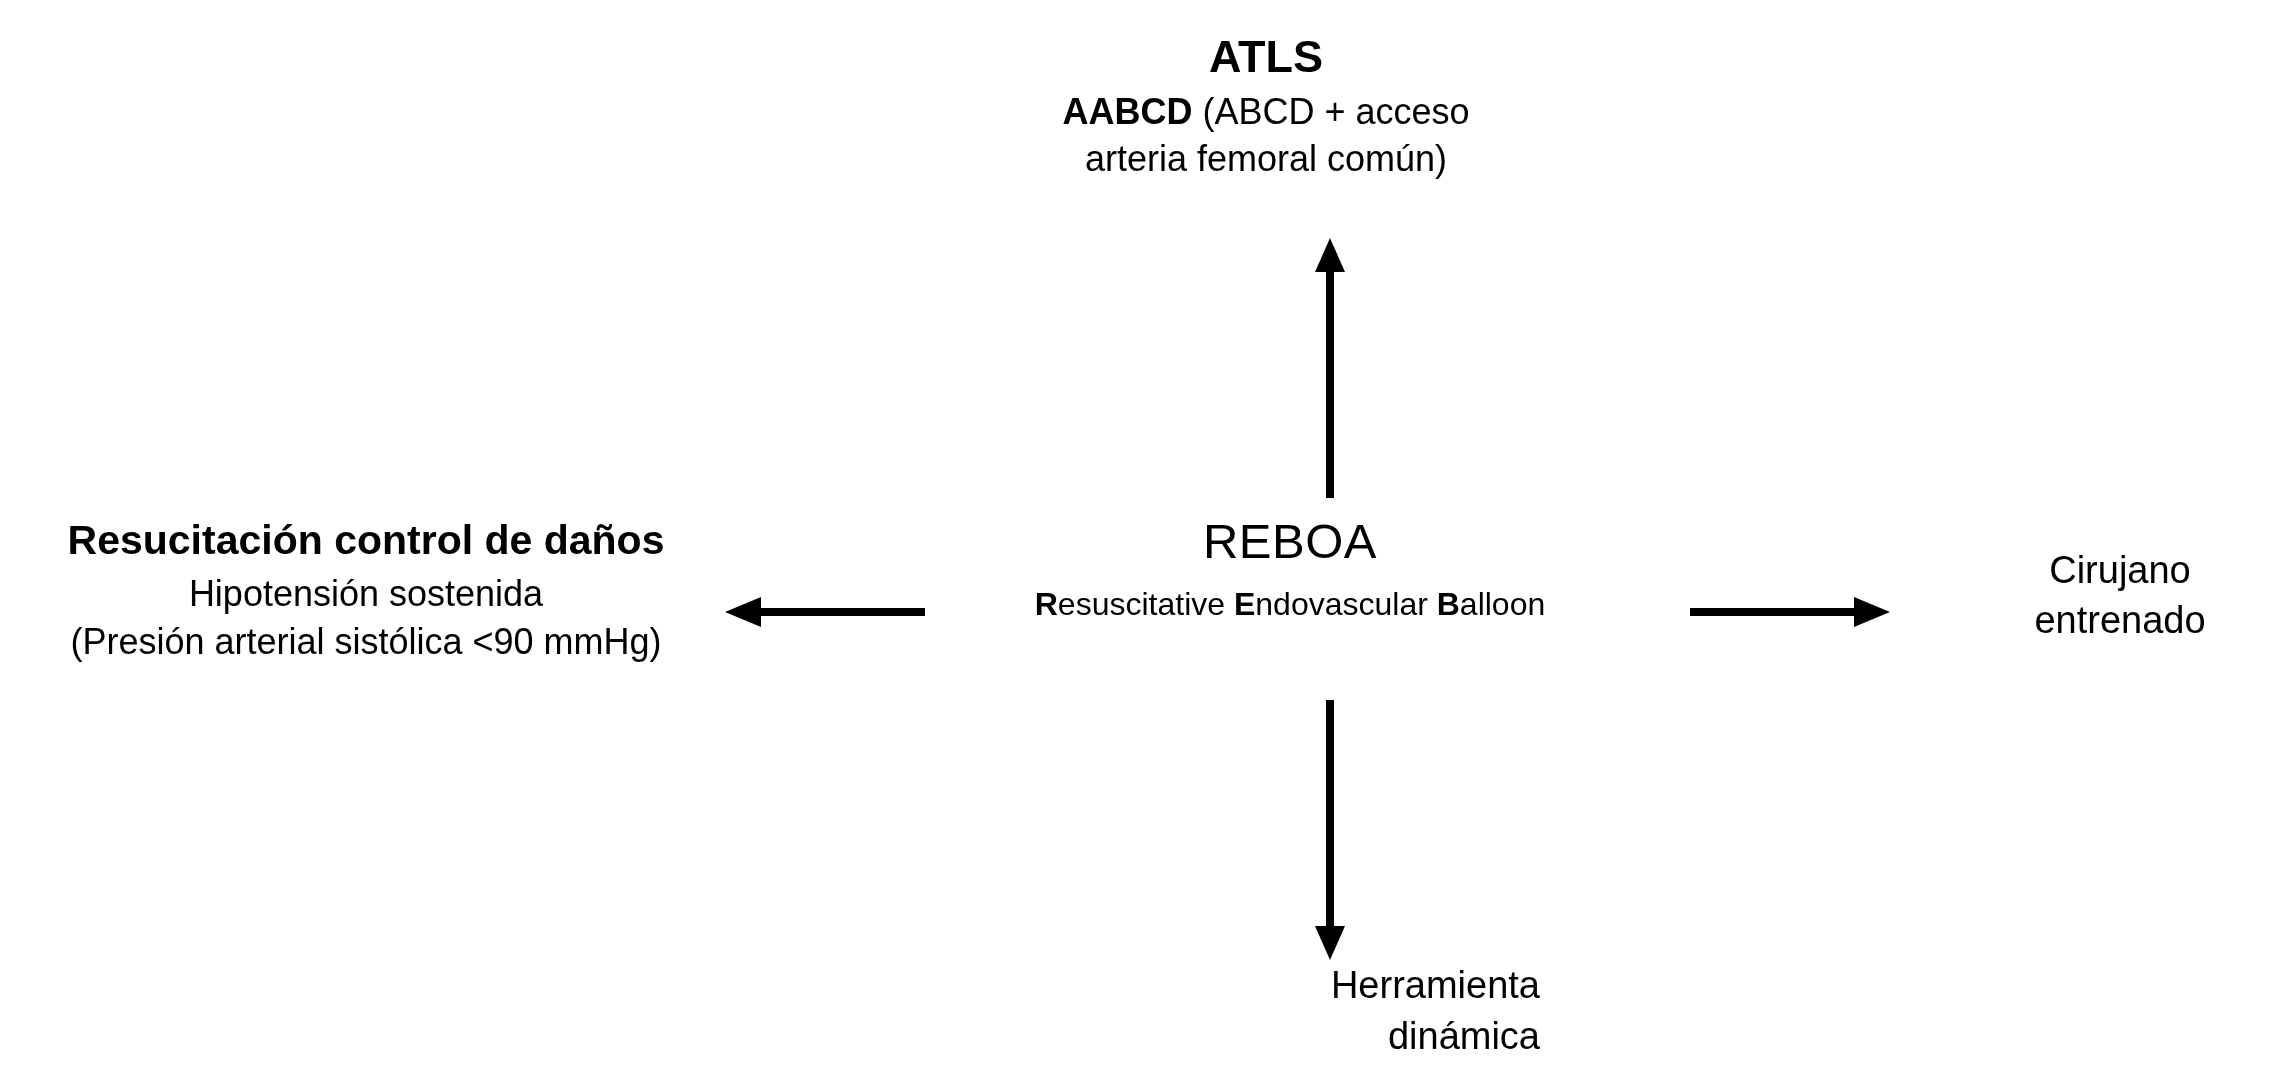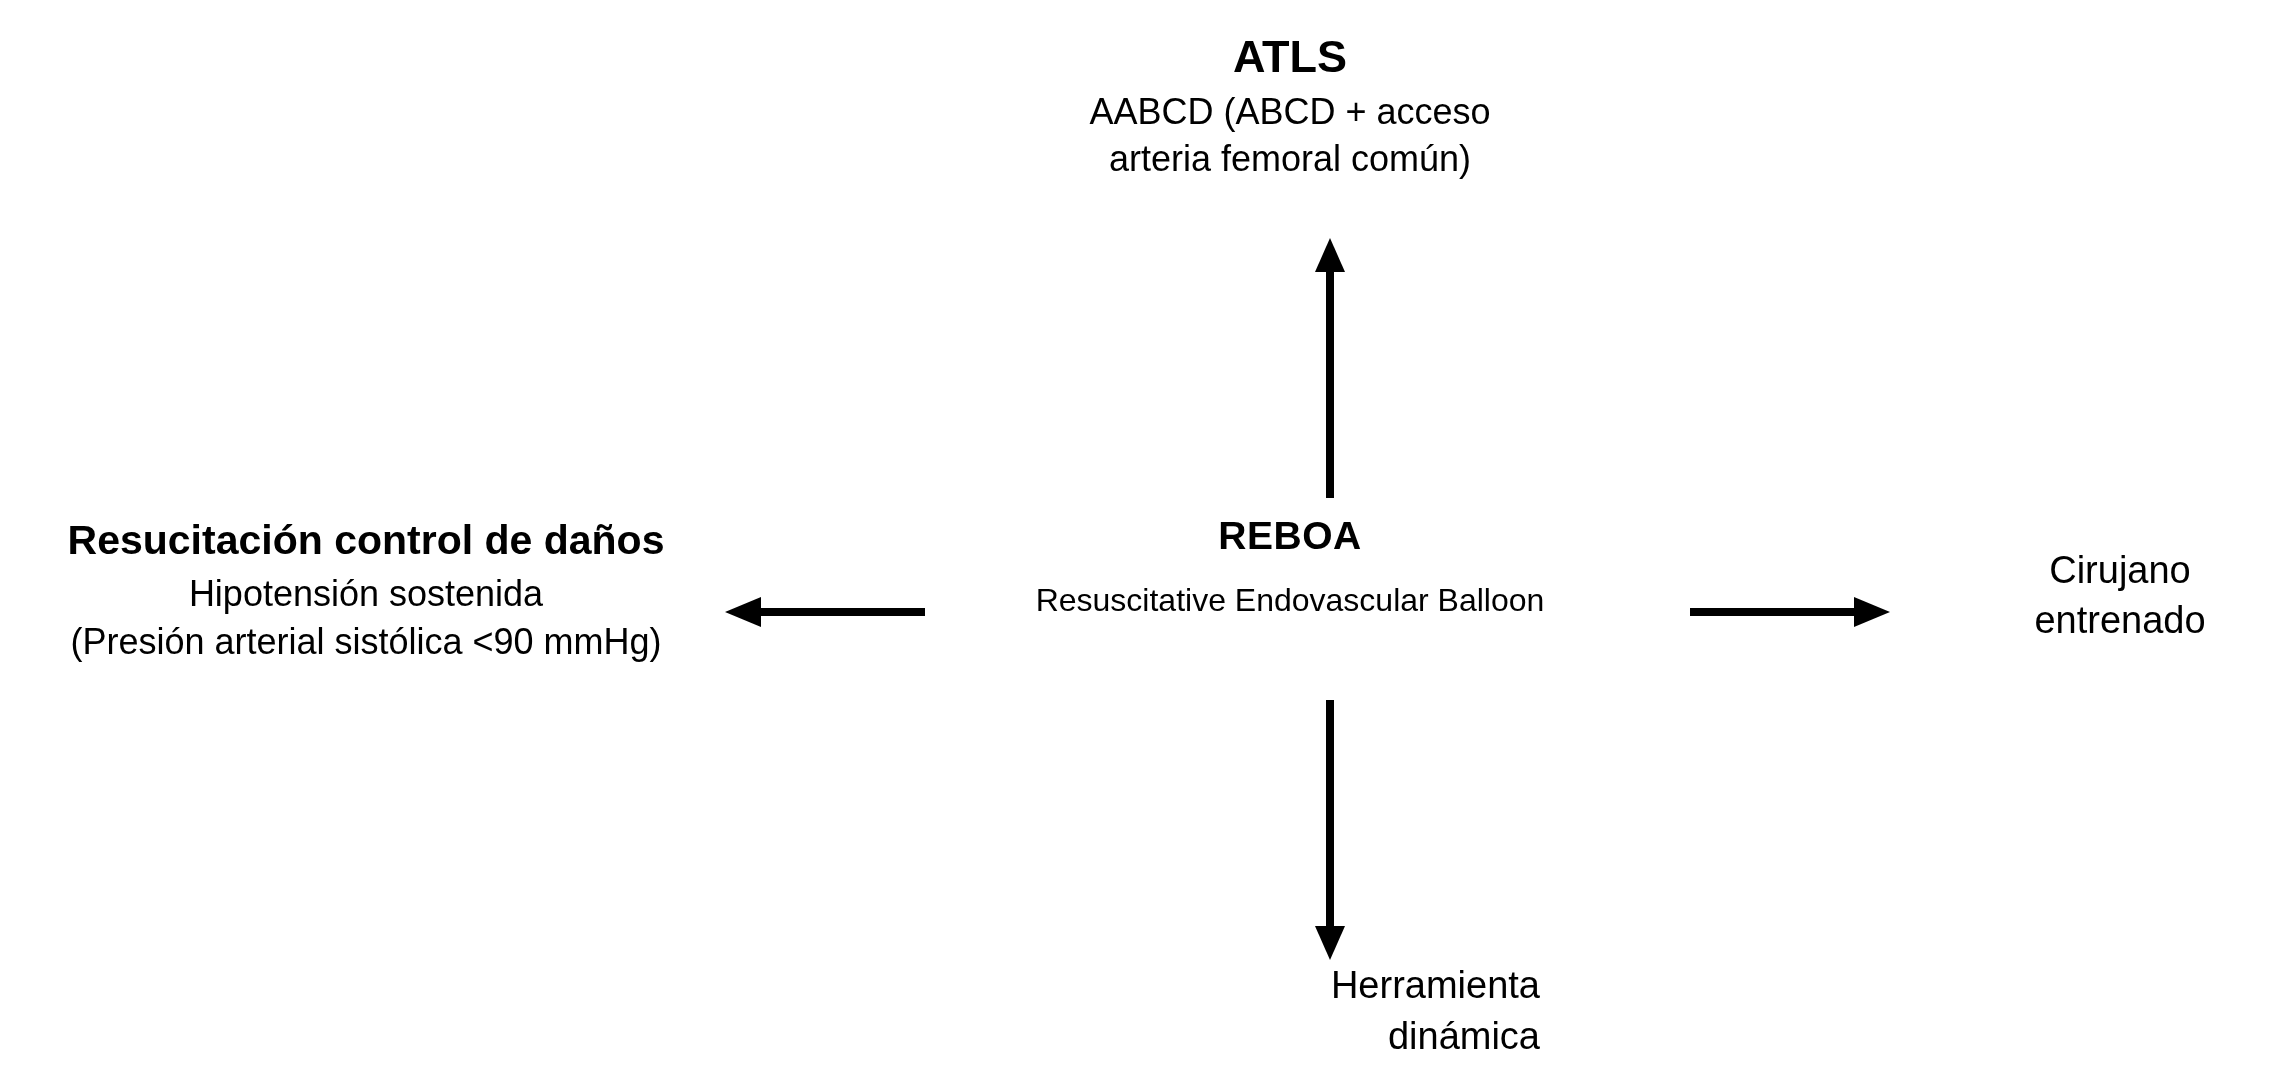--- a/index.html
+++ b/index.html
@@ -25,34 +25,34 @@
     line-height: 1.22;
   }
 
   
   #node-center {
     left: 920px;
     top: 512px;
     width: 740px;
   }
   #node-center .title {
-    font-size: 39px;
-    font-weight: bold;
+    font-size: 49px;
+    font-weight: normal;
     letter-spacing: 0.5px;
-    margin-bottom: 20px;
+    margin-bottom: 12px;
   }
   #node-center .expansion {
     font-size: 32px;
     line-height: 1.28;
   }
-  .cap { font-weight: normal; }
+  .cap { font-weight: bold; }
 
   
   #node-top {
-    left: 1000px;
+    left: 976px;
     top: 30px;
     width: 580px;
   }
   #node-top .title {
     font-size: 45px;
     font-weight: bold;
     margin-bottom: 4px;
   }
   #node-top .detail {
     font-size: 36px;

